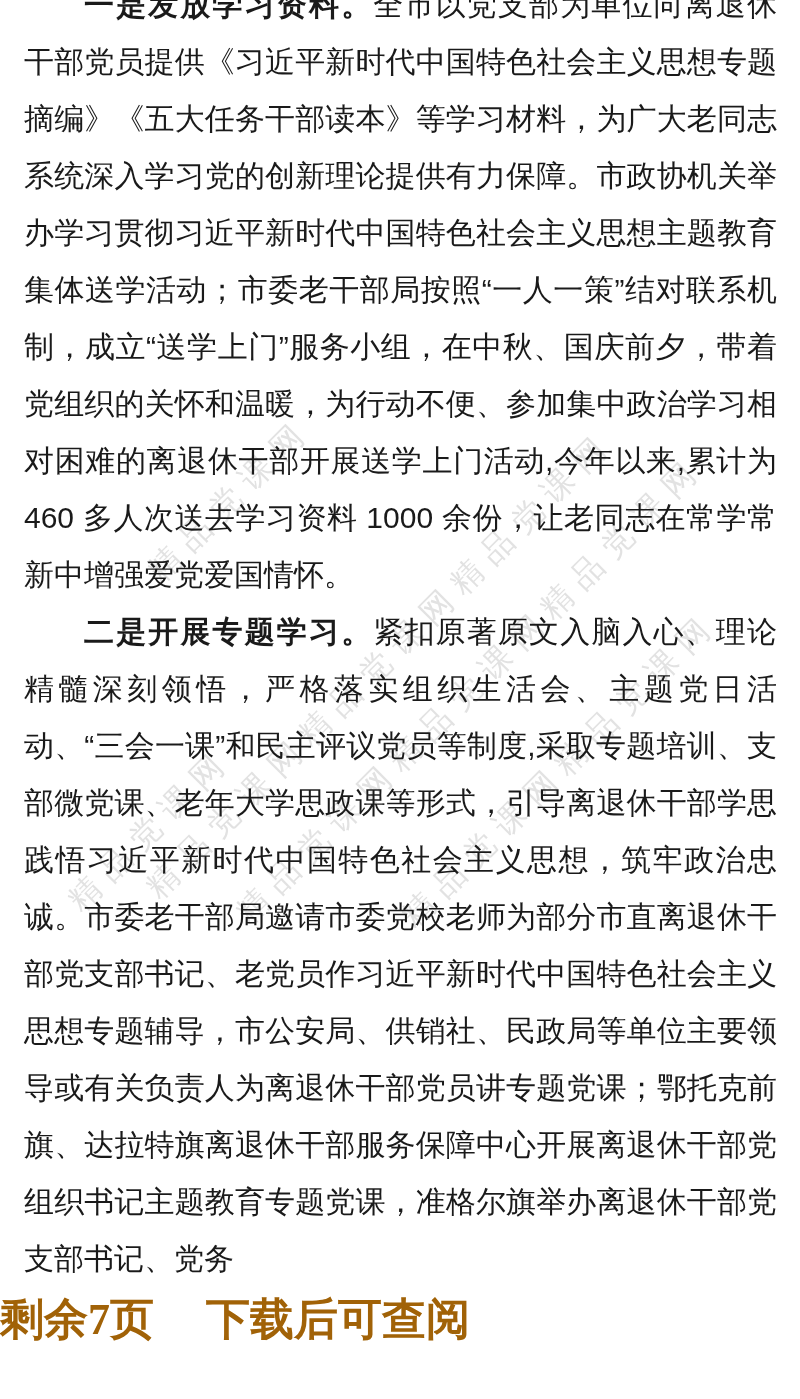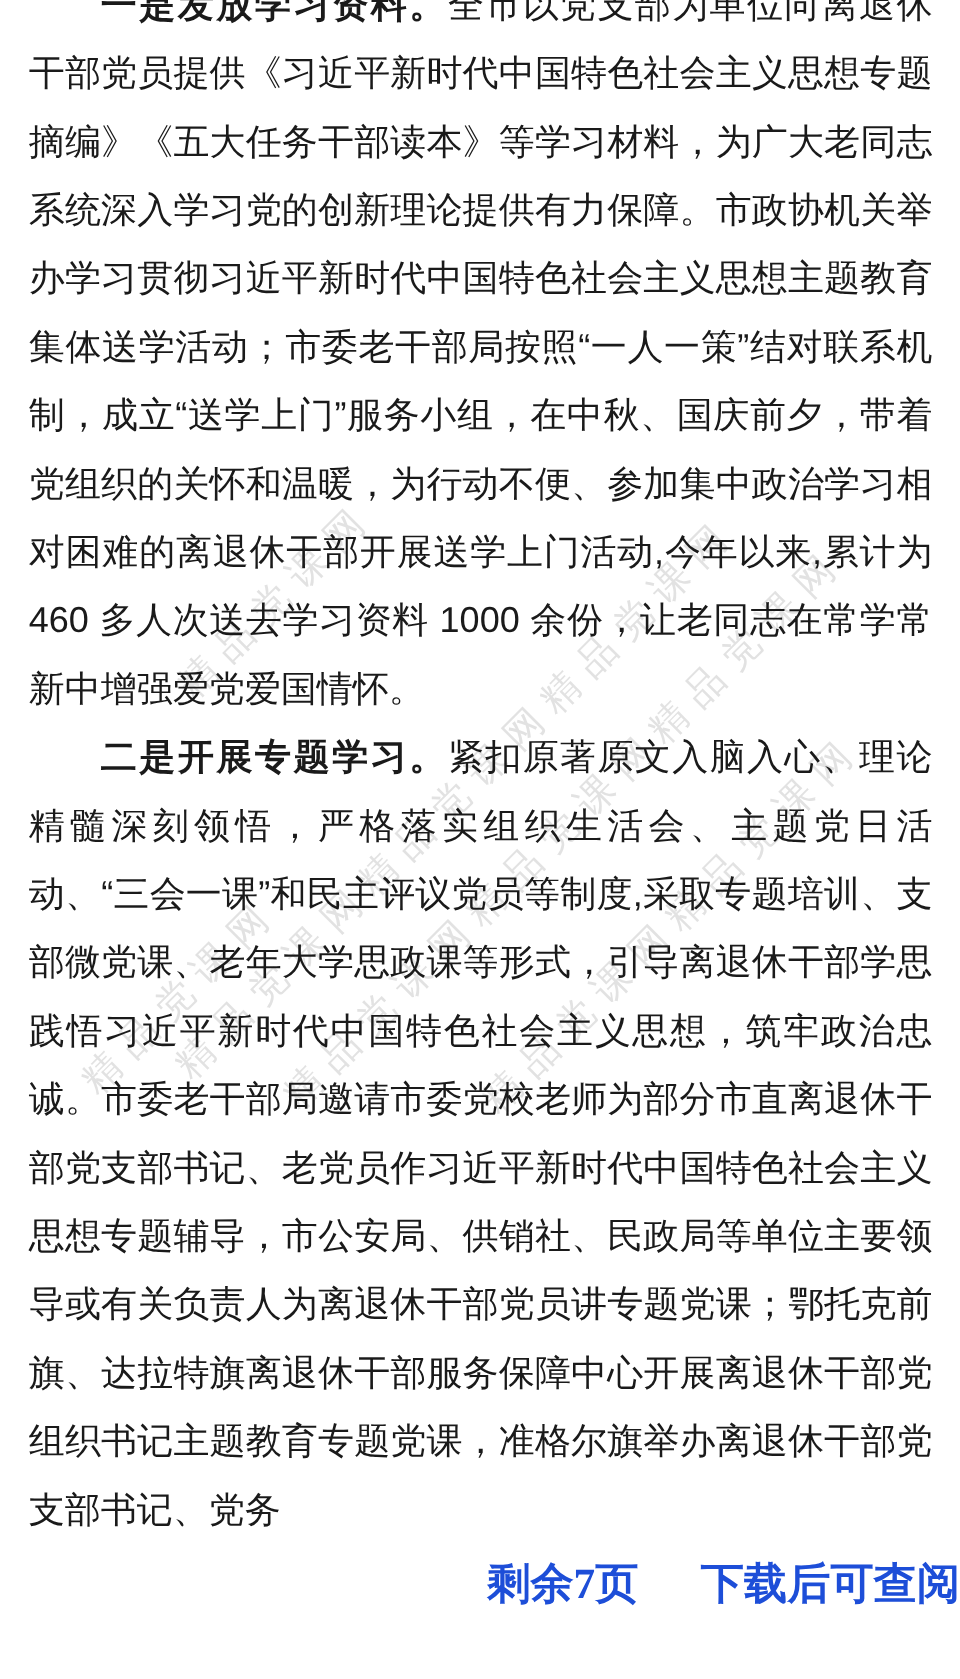--- a/index.html
+++ b/index.html
@@ -60,25 +60,25 @@
     font-weight: bold;
     letter-spacing: 1px;
   }
   
   .footer {
     position: absolute;
     left: 0;
     right: 0;
     top: 1296px;
     z-index: 2;
-    text-align: right;
-    color: #1d4ed8;
+    text-align: left;
+    color: #a16207;
     font-family: "Liberation Serif", serif;
     font-weight: bold;
-    font-size: 36px;
+    font-size: 44px;
     line-height: 48px;
     cursor: pointer;
   }
   .footer .download-hint {
     margin-left: 52px;
   }
 </style>
 </head>
 <body>
 

